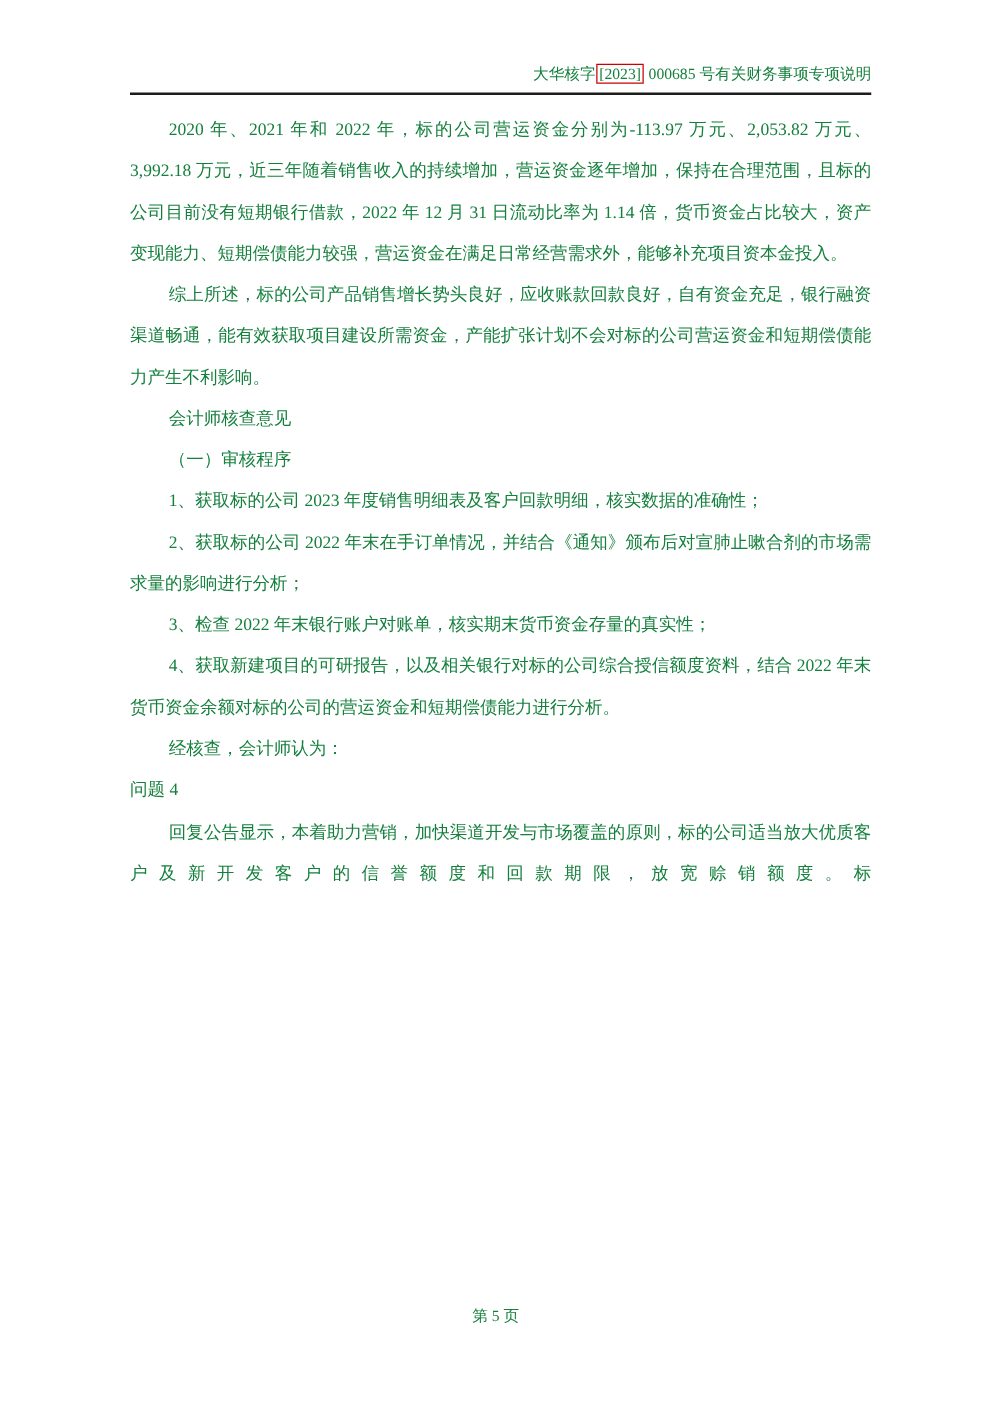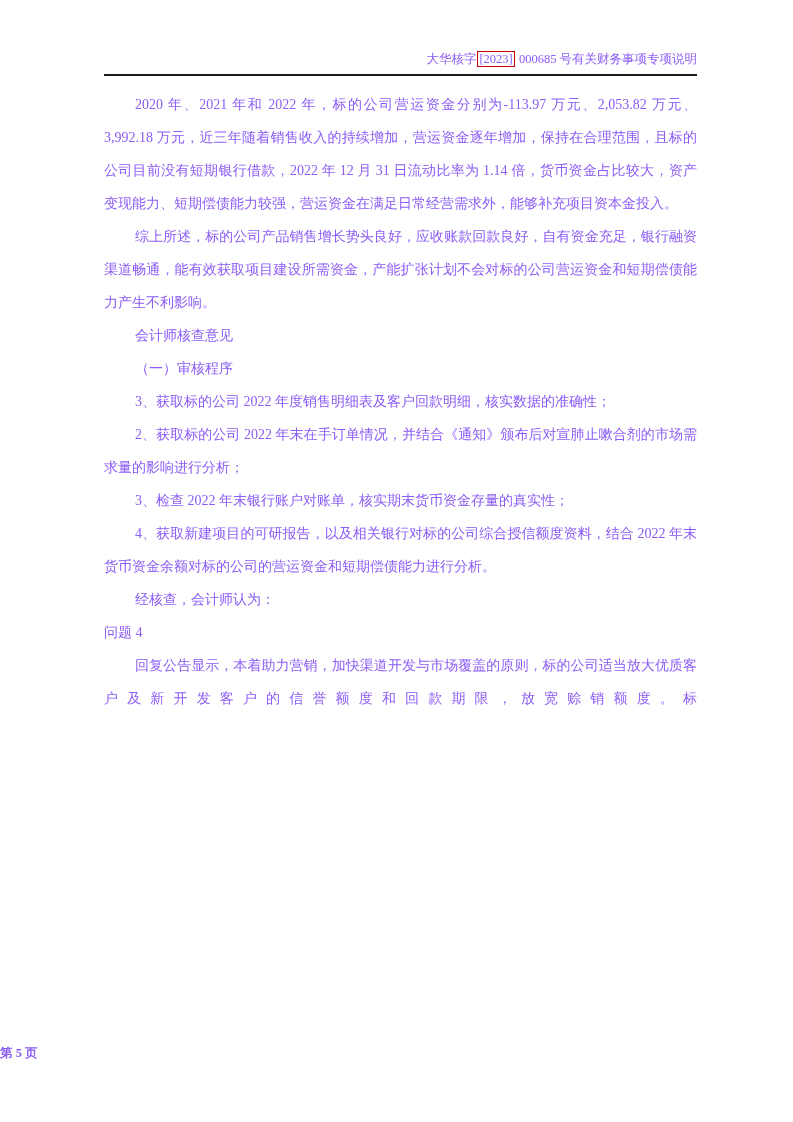--- a/index.html
+++ b/index.html
@@ -5,21 +5,21 @@
   html, body {
     margin: 0;
     padding: 0;
     background: #ffffff;
   }
   .page {
     position: relative;
     width: 793px;
     height: 1122px;
     background: #ffffff;
-    color: #8b5cf6;
+    color: #15803d;
     font-family: "Liberation Serif", "DejaVu Serif", serif;
     overflow: hidden;
   }
   
   .header {
     position: absolute;
     top: 50px;
     left: 104px;
     right: 96px;
     text-align: right;
@@ -66,40 +66,40 @@
   .mt4 { margin-top: 4px; }
   .mt5 { margin-top: 5px; }
   .mt6 { margin-top: 6px; }
   .mt7 { margin-top: 7px; }
   
   .footer {
     position: absolute;
     top: 1044px;
     left: 0;
     right: 0;
+    text-align: center;
     font-size: 12.5px;
     line-height: 18px;
-    font-weight: bold;
   }
 </style>
 </head>
 <body>
 
 <div class="page">
 
   <div class="header">
     <span><span>大华核字</span><span class="seal-box">[2023]</span><span> 000685 号有关财务事项专项说明</span></span>
   </div>
 
   <div class="content">
     <p class="indent mt0">2020 年、2021 年和 2022 年，标的公司营运资金分别为-113.97 万元、2,053.82 万元、3,992.18 万元，近三年随着销售收入的持续增加，营运资金逐年增加，保持在合理范围，且标的公司目前没有短期银行借款，2022 年 12 月 31 日流动比率为 1.14 倍，货币资金占比较大，资产变现能力、短期偿债能力较强，营运资金在满足日常经营需求外，能够补充项目资本金投入。</p>
     <p class="indent mt4">综上所述，标的公司产品销售增长势头良好，应收账款回款良好，自有资金充足，银行融资渠道畅通，能有效获取项目建设所需资金，产能扩张计划不会对标的公司营运资金和短期偿债能力产生不利影响。</p>
     <h3 class="bold-h indent mt6">会计师核查意见</h3>
     <h3 class="bold-h indent mt7">（一）审核程序</h3>
-    <p class="indent mt1">3、获取标的公司 2022 年度销售明细表及客户回款明细，核实数据的准确性；</p>
+    <p class="indent mt1">1、获取标的公司 2023 年度销售明细表及客户回款明细，核实数据的准确性；</p>
     <p class="indent mt0">2、获取标的公司 2022 年末在手订单情况，并结合《通知》颁布后对宣肺止嗽合剂的市场需求量的影响进行分析；</p>
     <p class="indent mt0">3、检查 2022 年末银行账户对账单，核实期末货币资金存量的真实性；</p>
     <p class="indent mt0">4、获取新建项目的可研报告，以及相关银行对标的公司综合授信额度资料，结合 2022 年末货币资金余额对标的公司的营运资金和短期偿债能力进行分析。</p>
     <p class="indent mt3">经核查，会计师认为：</p>
     <h3 class="bold-h mt7">问题 4</h3>
     <p class="bold-p indent mt0">回复公告显示，本着助力营销，加快渠道开发与市场覆盖的原则，标的公司适当放大优质客户及新开发客户的信誉额度和回款期限，放宽赊销额度。标</p>
   </div>
 
   <div class="footer">
     <span>第 5 页</span>

